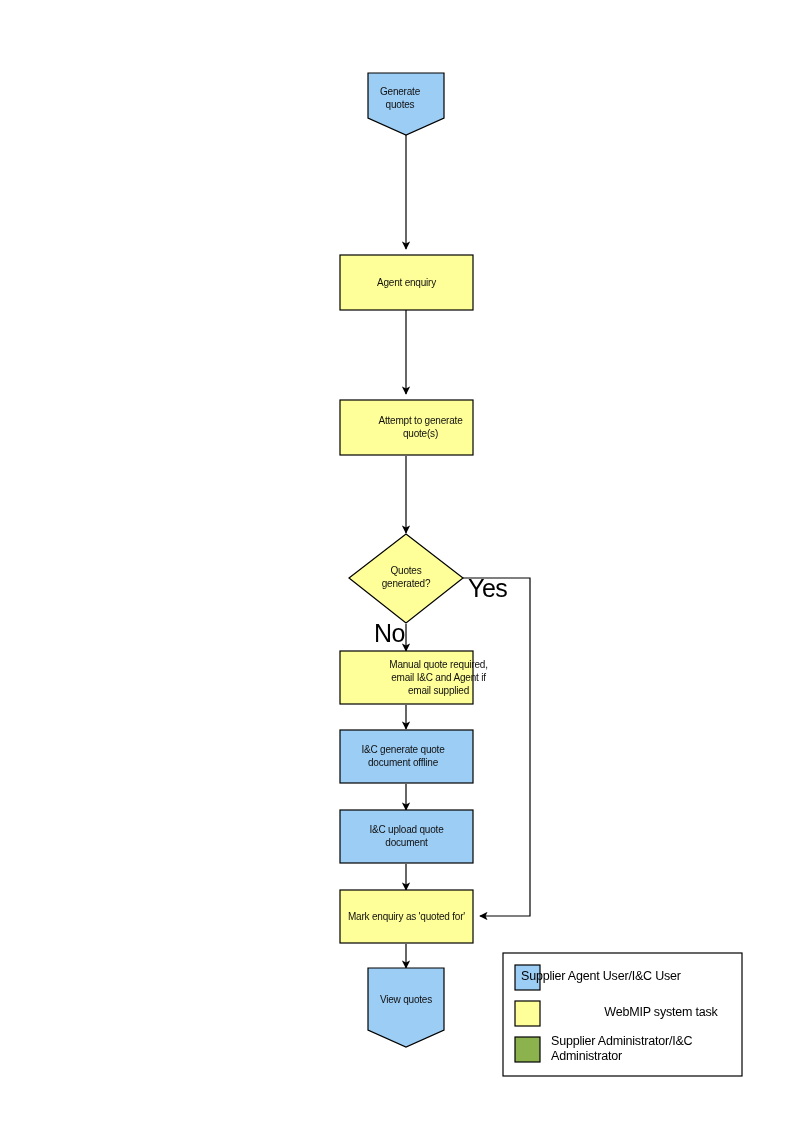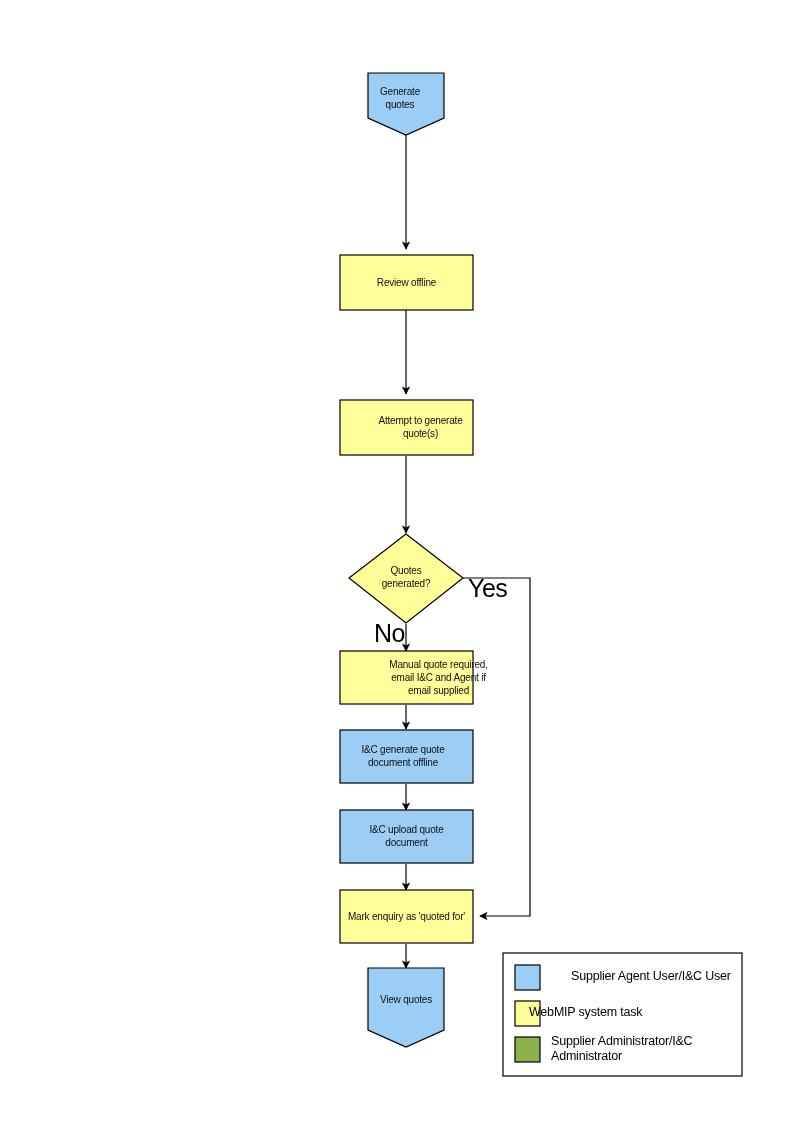--- a/index.html
+++ b/index.html
@@ -107,21 +107,21 @@
 
   <rect x="503" y="953" width="239" height="123" fill="#FFFFFF" stroke="#000000" stroke-width="1.2"></rect>
   <rect x="515" y="965" width="25" height="25" fill="#9CCDF5" stroke="#000000" stroke-width="1.2"></rect>
   <rect x="515" y="1001" width="25" height="25" fill="#FFFF99" stroke="#000000" stroke-width="1.2"></rect>
   <rect x="515" y="1037" width="25" height="25" fill="#8CB24E" stroke="#000000" stroke-width="1.2"></rect>
 </svg>
 
 <div class="node-label" style="left:368px; top:85px; width:64px;">Generate
 quotes</div>
 
-<div class="node-label" style="left:340px; top:276px; width:133px;">Review offline</div>
+<div class="node-label" style="left:340px; top:276px; width:133px;">Agent enquiry</div>
 
 <div class="node-label" style="left:340px; top:414px; width:161px;">Attempt to generate
 quote(s)</div>
 
 <div class="node-label" style="left:349px; top:564px; width:114px;">Quotes
 generated?</div>
 
 <div class="node-label" style="left:341px; top:658px; width:131px;margin-left:32px;">Manual quote required,
 email I&amp;C and Agent if
 email supplied</div>
@@ -133,18 +133,18 @@
 document</div>
 
 <div class="node-label" style="left:338px; top:910px; width:137px;">Mark enquiry as 'quoted for'</div>
 
 <div class="node-label" style="left:368px; top:993px; width:76px;">View quotes</div>
 
 <div class="branch-label" style="left:468px; top:576px;">Yes</div>
 
 <div class="branch-label" style="left:374px; top:621px;">No</div>
 
-<div class="legend-label" style="left:571px; top:969px; width:188px;">Supplier Agent User/I&amp;C User</div>
+<div class="legend-label" style="left:521px; top:969px; width:188px;">Supplier Agent User/I&amp;C User</div>
 
-<div class="legend-label" style="left:529px; top:1005px; width:188px;">WebMIP system task</div>
+<div class="legend-label" style="left:567px; top:1005px; width:188px;text-align:center;">WebMIP system task</div>
 
 <div class="legend-label" style="left:551px; top:1034px; width:188px;">Supplier Administrator/I&amp;C
 Administrator</div>
 
 </body></html>

